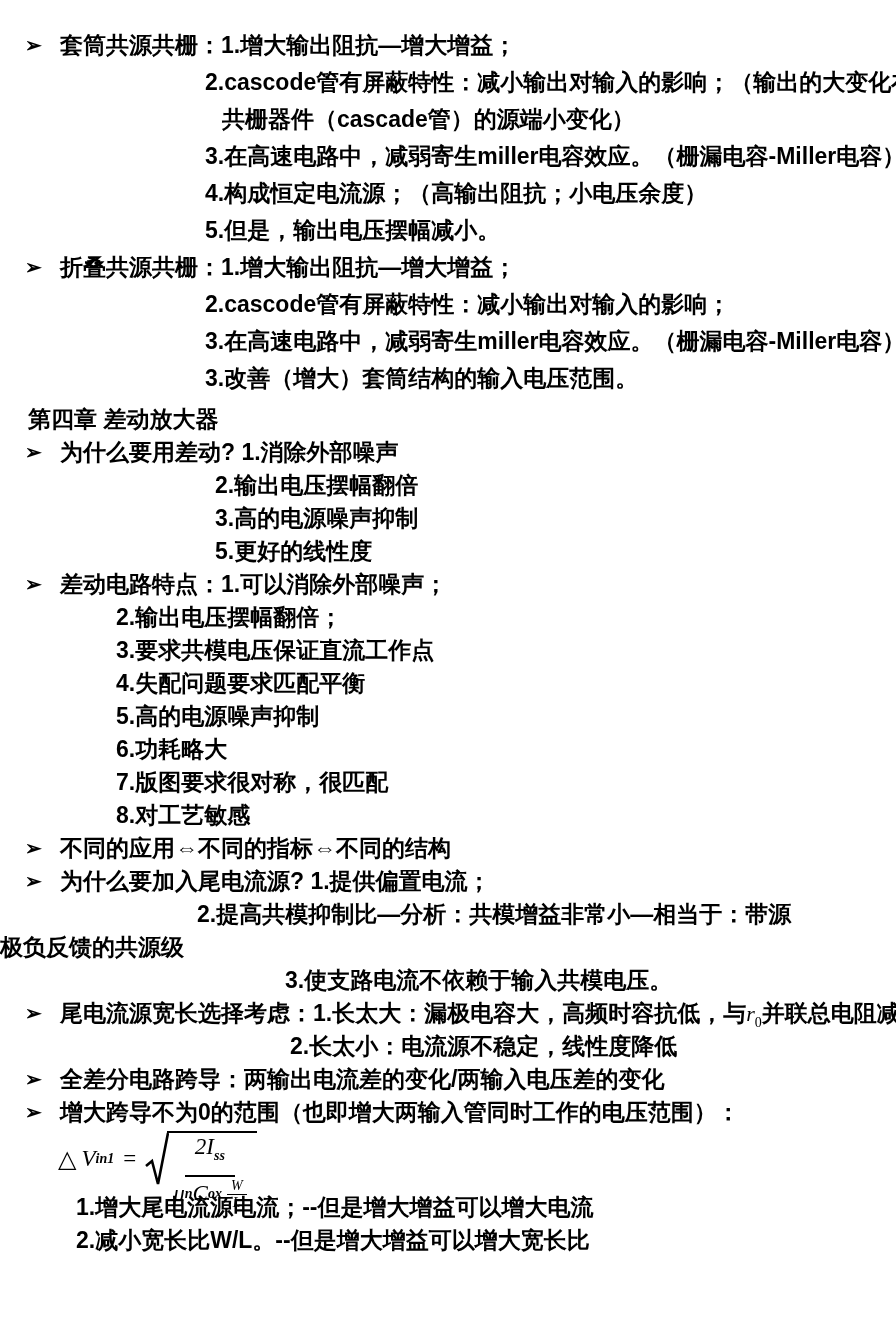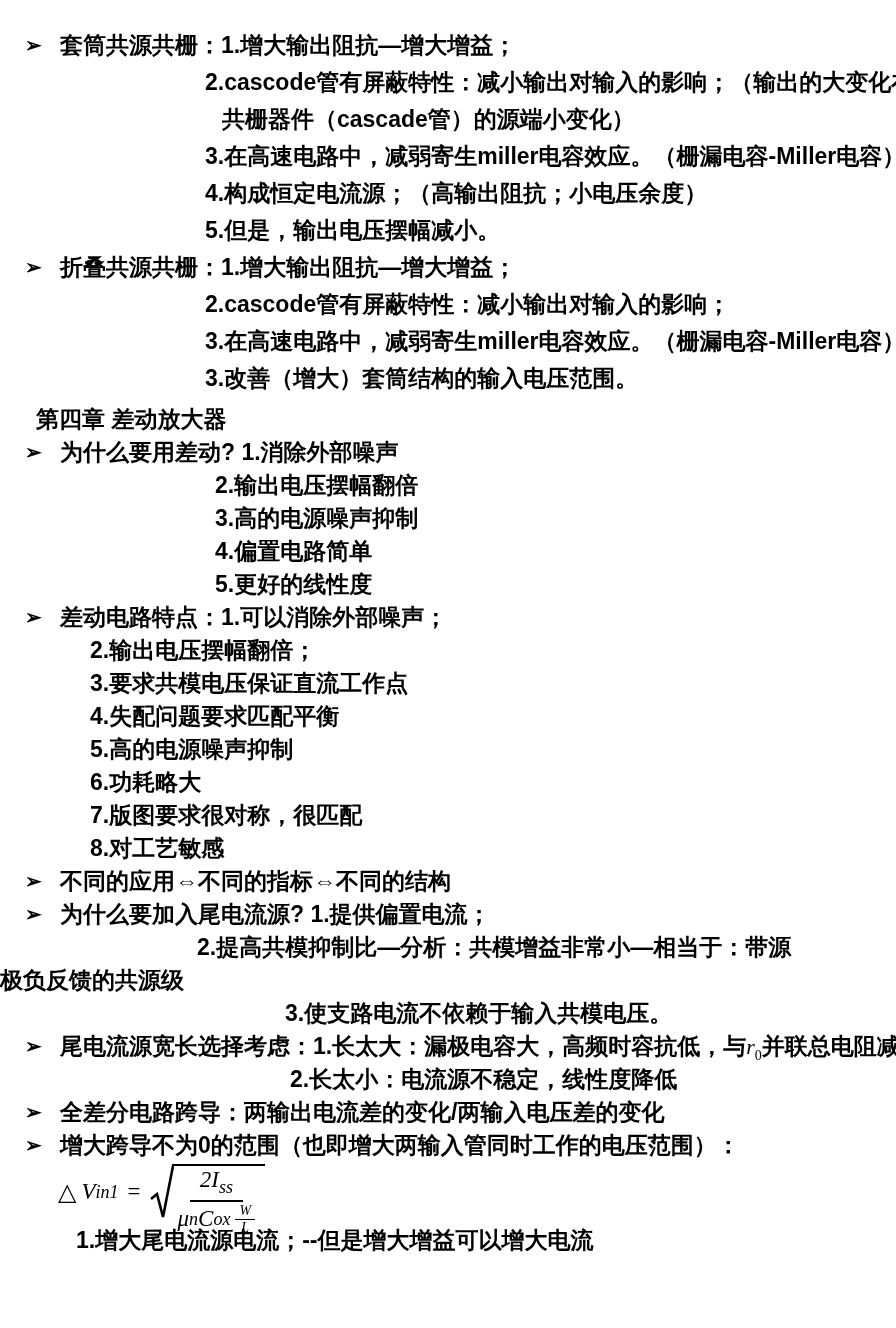--- a/index.html
+++ b/index.html
@@ -9,51 +9,51 @@
     font-family:"Liberation Sans", sans-serif;
     font-weight:700; color:#000000;
   }
   #page { position:relative; width:896px; height:1328px; background:#ffffff; }
   .line { position:relative; white-space:nowrap; font-size:23px; }
   #upper { padding-top:27px; }
   #upper .line { height:37px; line-height:37px; }
   #lower { padding-top:6px; }
   #lower .line { height:33px; line-height:33px; }
   .bullet { position:absolute; left:25px; top:0; font-size:20px; }
-  .pl28{padding-left:36px} .pl60{padding-left:60px}
+  .pl28{padding-left:28px} .pl60{padding-left:60px}
   .pl112{padding-left:76px} .pl197{padding-left:197px}
-  .pl205{padding-left:205px} .pl210{padding-left:90px}
+  .pl205{padding-left:205px} .pl210{padding-left:116px}
   .pl215{padding-left:215px} .pl222{padding-left:222px}
   .pl285{padding-left:285px} .pl290{padding-left:290px}
   .pl310{padding-left:310px} .pl315{}
 
   .mathv, .rvar {
     font-family:"Liberation Serif", serif; font-style:italic; font-weight:400;
   }
   .rvar { font-size:22px; }
   .rsub { font-family:"Liberation Serif", serif; font-weight:400; font-size:14px; font-style:normal; }
 
   
   .formula {
     position:relative; height:64px; margin:-2px 0 0 58px;
     display:flex; align-items:center;
     font-family:"Liberation Serif", serif; font-weight:400; font-size:23px;
   }
-  .formula sub { font-size:18px; font-style:italic; }
+  .formula sub { font-size:14px; font-style:italic;font-weight:bold; }
   .tri { font-style:normal; font-size:24px; margin-right:5px; }
   .lhs { font-style:italic; }
   .feq { margin:0 9px; font-style:normal; }
   .root { display:flex; align-items:flex-start; height:62px; }
   .radical-svg { display:block; margin-top:2px; }
   .radicand {
     border-top:2.5px solid #000; margin-left:-2px; margin-top:3px;
     padding:1px 10px 0 6px;
   }
   .frac { display:flex; flex-direction:column; align-items:center; }
-  .num { font-style:italic; border-bottom:2px solid #000; padding:0 10px 2px; }
+  .num { font-style:italic; border-bottom:2px solid #000; padding:0 10px 11px; }
   .den { display:flex; align-items:center; padding-top:1px; font-style:italic; }
   .wl { display:inline-flex; flex-direction:column; align-items:center;
         font-size:14px; margin-left:5px; font-style:italic; }
   .wl-n { border-bottom:1.5px solid #000; padding:0 4px 0px; }
   .wl-d { padding-top:0px; }
 </style>
 </head>
 <body>
 
 <div id="page">
@@ -104,23 +104,20 @@
 
     <div class="line pl60">
       <span class="bullet">➢</span>
       <span>为什么要用差动? 1.消除外部噪声</span>
     </div>
     <div class="line pl215">
       <span>2.输出电压摆幅翻倍</span>
     </div>
     <div class="line pl215">
       <span>3.高的电源噪声抑制</span>
-    </div>
-    <div class="line pl215">
-      <span>4.偏置电路简单</span>
     </div>
     <div class="line pl215">
       <span>5.更好的线性度</span>
     </div>
 
     <div class="line pl60">
       <span class="bullet">➢</span>
       <span>差动电路特点：1.可以消除外部噪声；</span>
     </div>
     <div class="line pl210">
@@ -205,15 +202,18 @@
               </span>
             </span>
           </span>
         </span>
       </span>
     </div>
 
     <div class="line pl112">
       <span>1.增大尾电流源电流；--但是增大增益可以增大电流</span>
     </div>
+    <div class="line pl112">
+      <span>2.减小宽长比W/L。--但是增大增益可以增大宽长比</span>
+    </div>
 
   </div>
 </div>
 
 </body></html>

